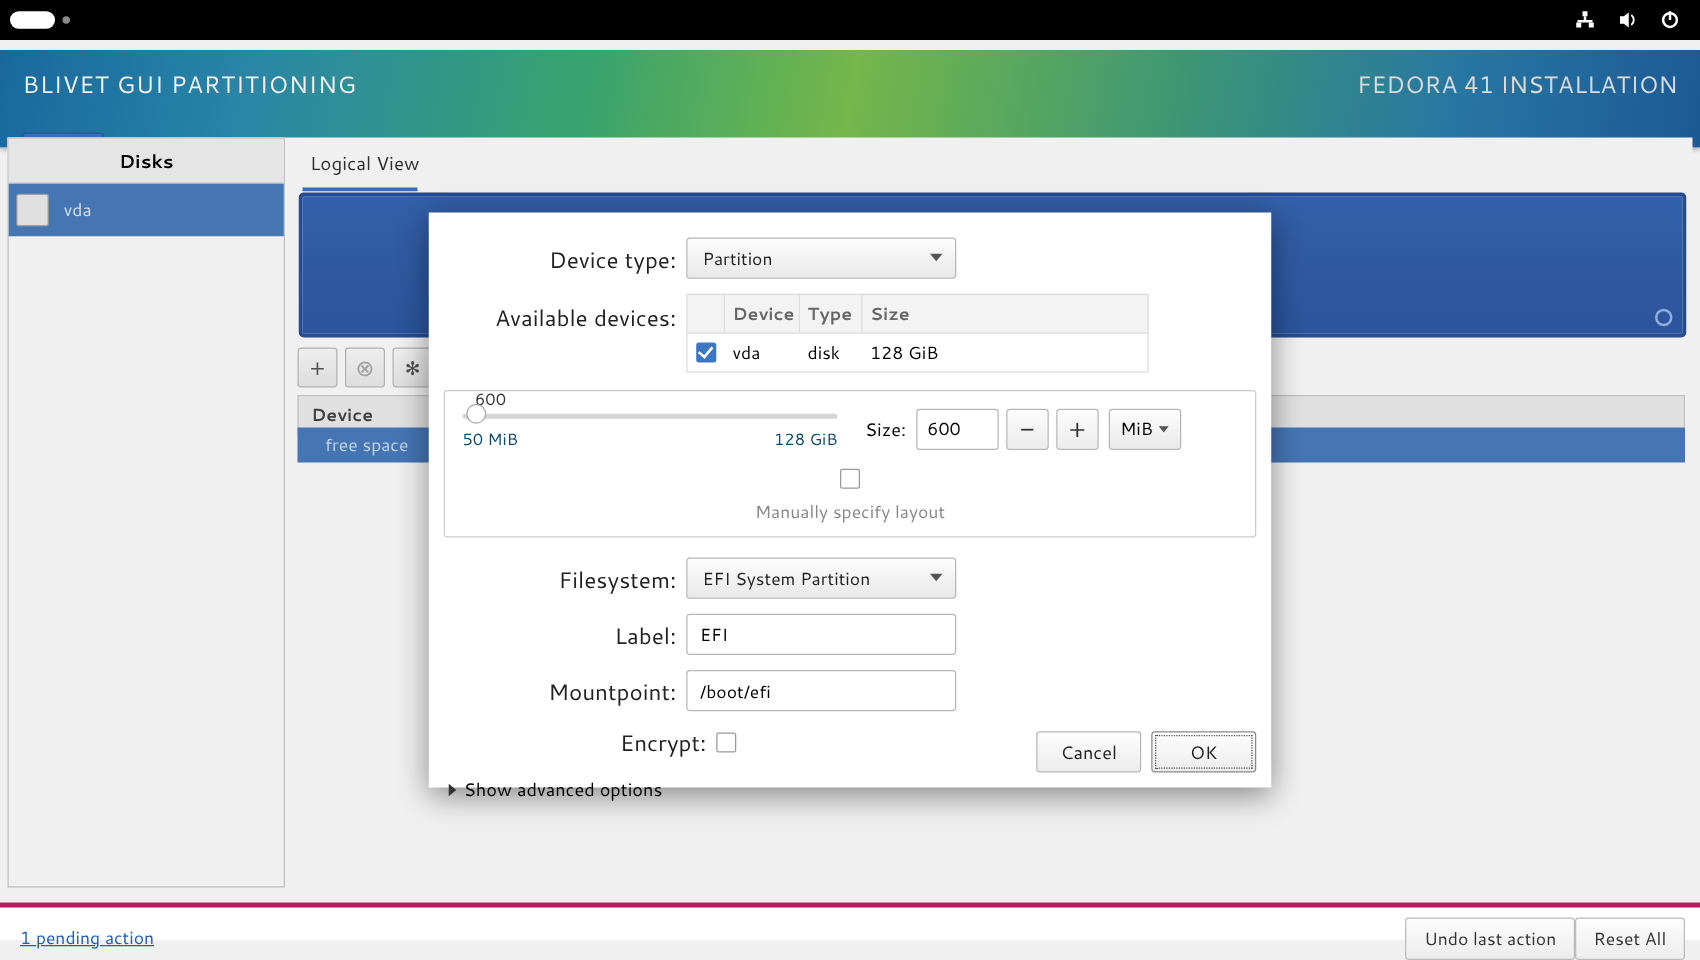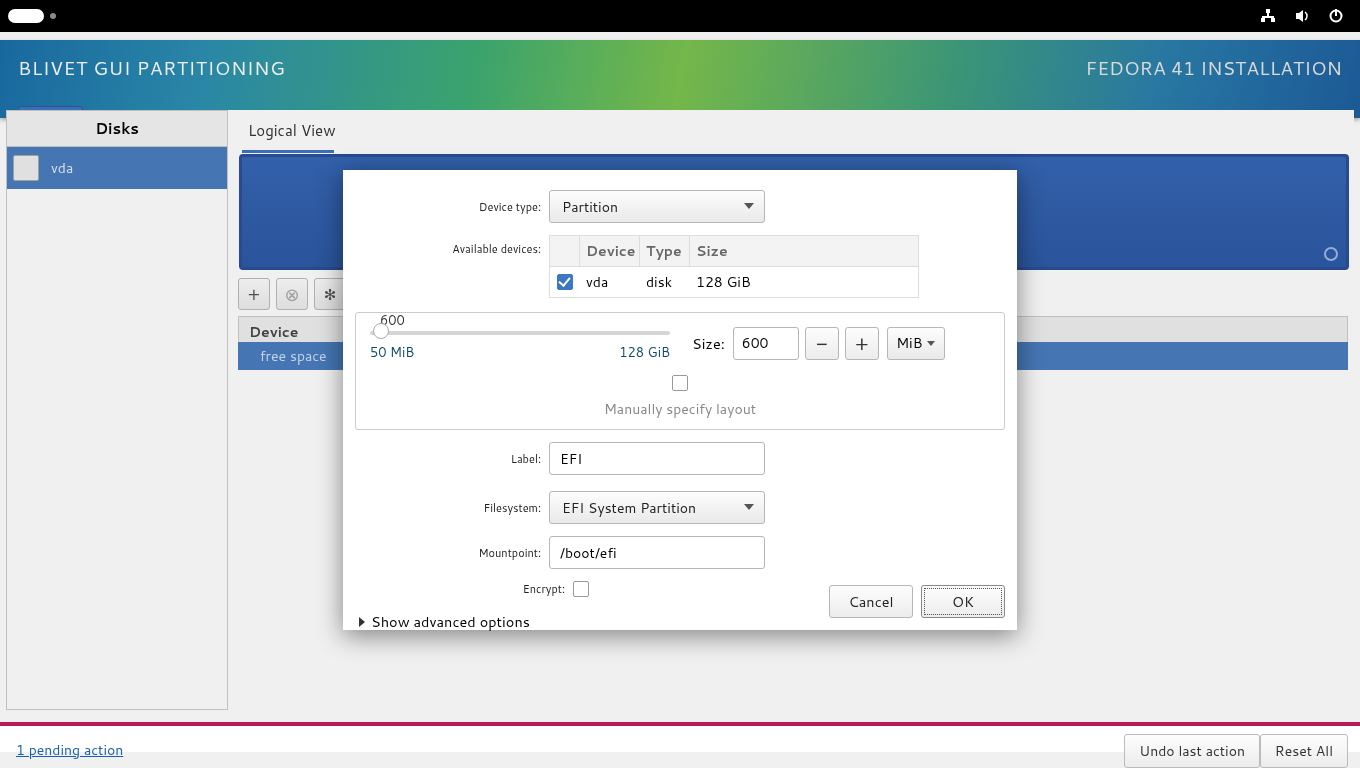--- a/index.html
+++ b/index.html
@@ -49,21 +49,21 @@
   .footer { position:absolute; top:722px; left:0; width:1360px; height:30px; background:#fff; border-top:4px solid #be185d;}
   .footer .pending { position:absolute; left:16px; top:14px; color:#1a5fb4; text-decoration:underline; font-size:14px; cursor:pointer;}
   .footer .btn { position:absolute; top:8px; border:1px solid #bbb; background:linear-gradient(#fdfdfd,#ececec); border-radius:3px;
     padding:6px 14px; font-size:14px; color:#333;}
   .footer .undo { right:100px;}
   .footer .reset { right:12px;}
 
   
   .modal { position:absolute; top:170px; left:343px; width:674px; height:460px; background:#fff; box-shadow:0 6px 24px rgba(0,0,0,0.45);}
   .row { display:flex; align-items:center; margin:0; }
-  .lbl-col { width:206px; text-align:right; padding-right:8px; font-size:11px; color:#222;}
+  .lbl-col { width:206px; text-align:right; padding-right:8px; font-size:18px; color:#222;}
   .combo { border:1px solid #b6b6b6; border-radius:3px; background:linear-gradient(#fdfdfd,#e9e9e9);
     height:33px; display:flex; align-items:center; padding:0 12px; font-size:14px; color:#222; position:relative; width:216px;}
   .combo .tri { position:absolute; right:10px; top:12px; border-left:5px solid transparent; border-right:5px solid transparent; border-top:6px solid #555;}
   .textin { border:1px solid #b6b6b6; border-radius:3px; height:33px; width:216px; padding:0 10px; font-size:14px;}
   .spin { border:1px solid #b6b6b6; border-radius:3px; height:33px; width:66px; padding:0 8px; font-size:14px; text-align:left;}
   .spbtn { width:34px; height:33px; border:1px solid #b6b6b6; border-radius:3px; background:linear-gradient(#fdfdfd,#ececec);
     display:flex; align-items:center; justify-content:center; font-size:20px; color:#333; margin-left:6px;}
   .unitcombo { width:58px; height:33px; border:1px solid #b6b6b6; border-radius:3px; background:linear-gradient(#fdfdfd,#e9e9e9);
     margin-left:8px; display:flex; align-items:center; justify-content:center; font-size:14px; position:relative;}
   .unitcombo .tri { margin-left:5px; border-left:4px solid transparent; border-right:4px solid transparent; border-top:5px solid #555;}
@@ -193,34 +193,34 @@
         <span>MiB</span>
         <div class="tri"></div>
       </div>
     </div>
     <div style="display:flex; align-items:center; gap:8px; margin-top:14px;flex-direction:column;">
       <div class="chk"></div>
       <span style="font-size:14px; color:#888;">Manually specify layout</span>
     </div>
   </div>
 
-  <div class="row" style="margin-top:12px;">
-    <div class="lbl-col">Label:</div>
-    <input class="textin" value="EFI" style="">
-  </div>
-
   <div class="row" style="margin-top:16px;">
     <div class="lbl-col">Filesystem:</div>
     <div class="combo">
       <span>EFI System Partition</span>
       <div class="tri"></div>
     </div>
   </div>
 
   <div class="row" style="margin-top:12px;">
+    <div class="lbl-col">Label:</div>
+    <input class="textin" value="EFI" style="">
+  </div>
+
+  <div class="row" style="margin-top:12px;">
     <div class="lbl-col">Mountpoint:</div>
     <input class="textin" value="/boot/efi" style="">
   </div>
 
   <div class="row" style="margin-top:12px;align-items:center;">
     <div class="lbl-col" style="width:230px;">Encrypt:</div>
     <div class="chk"></div>
   </div>
 
   <div style="margin:14px 0 0 16px; display:flex; align-items:center; gap:6px;">

